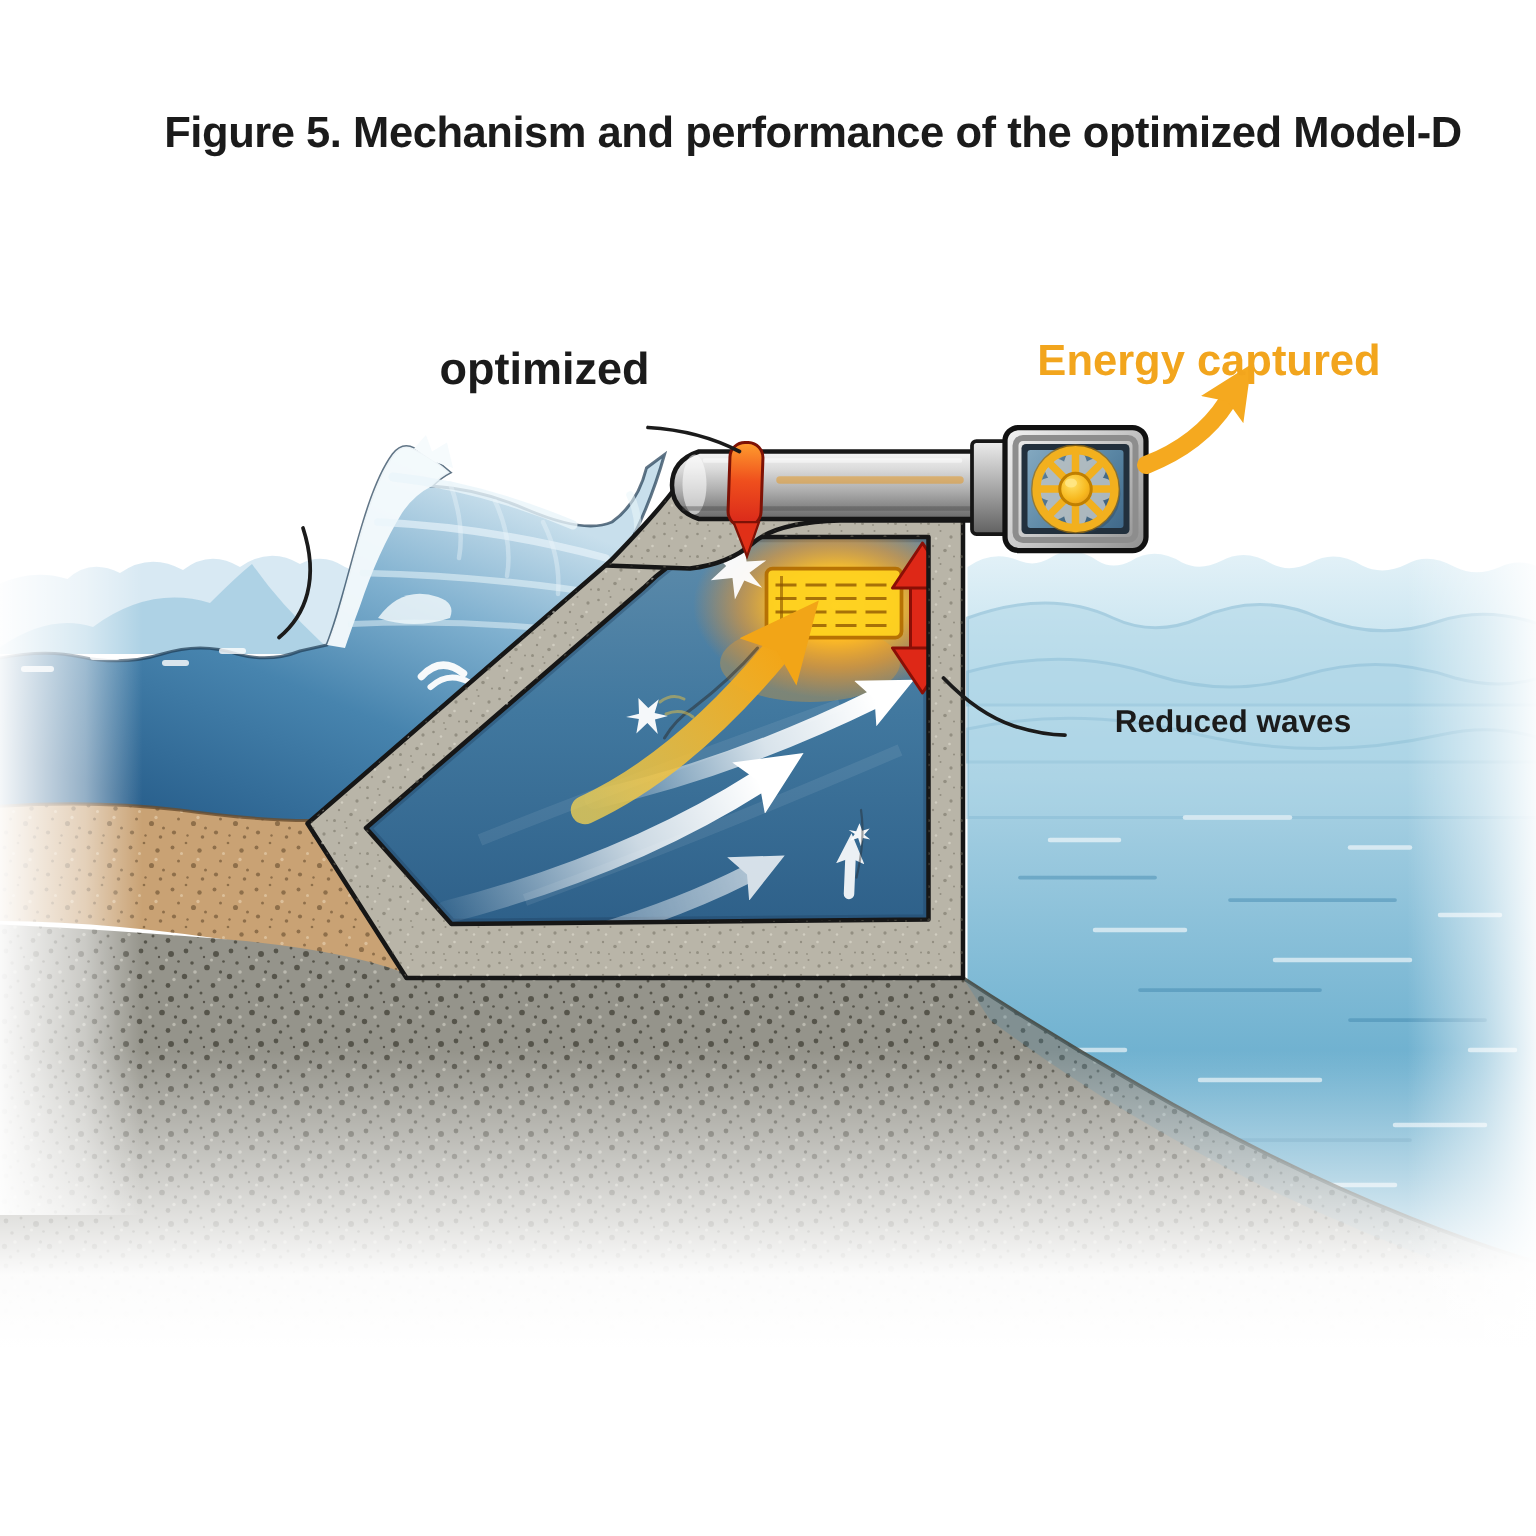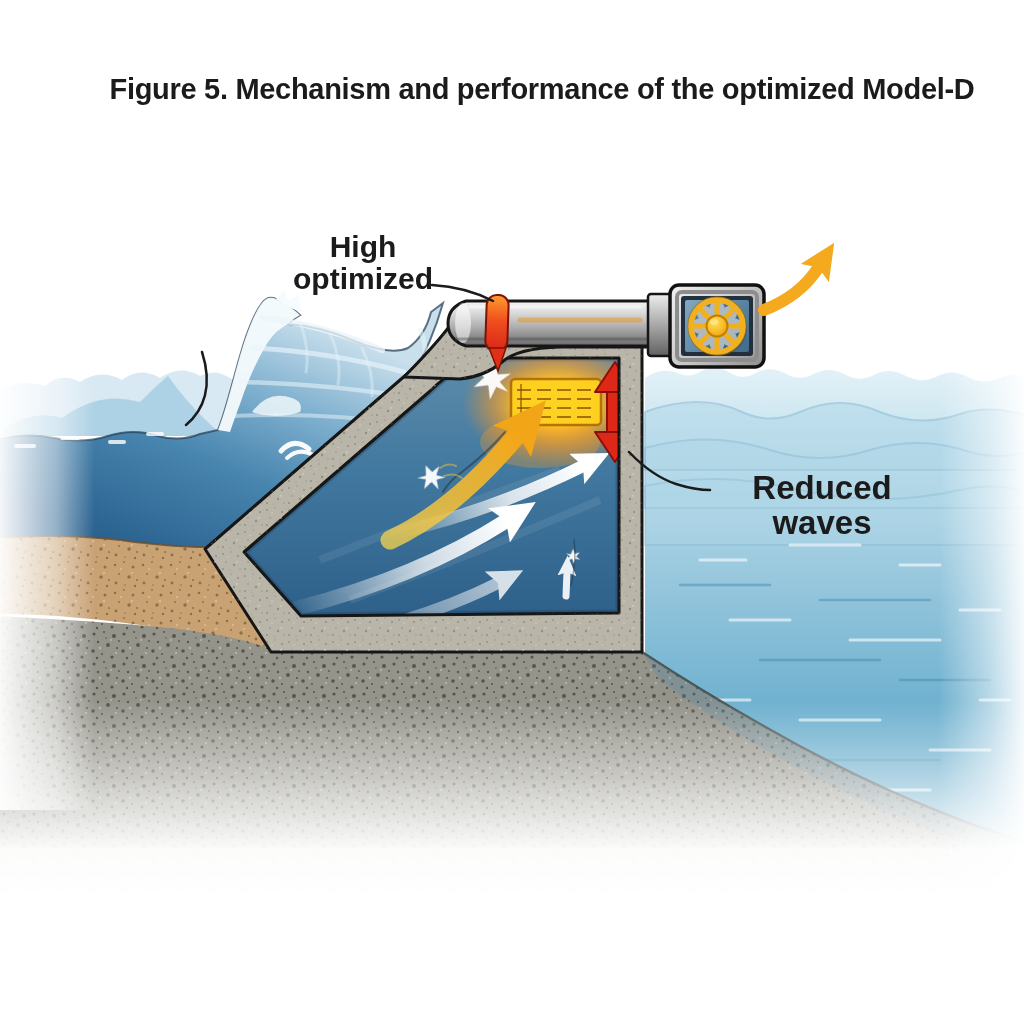--- a/index.html
+++ b/index.html
@@ -5,21 +5,21 @@
   html,body{margin:0;padding:0;background:#fff;}
   #stage{position:relative;width:1024px;height:1024px;overflow:hidden;background:#fff;
          font-family:"Liberation Sans",sans-serif;}
   #scene{position:absolute;inset:0;}
   .lbl{position:absolute;color:var(--ink,#1b1b1b);text-align:center;line-height:1.05;
        font-family:"Liberation Sans",sans-serif;}
   #title{top:74px;left:70px;right:10px;font-size:29px;font-weight:700;letter-spacing:-.3px;}
   #lbl-geometry{top:275px;left:53px;width:200px;font-size:30px;font-weight:600;}
   #lbl-pressure{top:231px;left:263px;width:200px;font-size:30px;font-weight:600;}
   #lbl-energy{top:226px;left:690px;width:232px;font-size:29px;font-weight:700;color:var(--accent,#f2a51d);}
-  #lbl-reduced{top:471px;left:706px;width:232px;font-size:33px;font-weight:700;}
+  #lbl-reduced{top:471px;left:706px;width:232px;font-size:21px;font-weight:700;}
   .fConcrete{fill:var(--concrete,#b9b5a8);}
   .fSand{fill:var(--sand,#c9a274);}
   .fGravel{fill:var(--gravel,#95948b);}
   .fRed{fill:var(--red,#de2817);stroke:#8a0f06;stroke-width:2;stroke-linejoin:round;}
   .sYellow{stroke:var(--turbine-yellow,#f2b01e);}
   .leader{stroke:#1b1b1b;stroke-width:2.5;fill:none;stroke-linecap:round;}
 </style>
 </head>
 <body>
 
@@ -376,17 +376,17 @@
     <rect x="0" y="690" width="1024" height="334" fill="url(#gVB)"></rect>
     <rect x="0" y="330" width="95" height="480" fill="url(#gVL)"></rect>
     <rect x="938" y="340" width="86" height="560" fill="url(#gVR)"></rect>
   </g>
 </svg>
 
 <div class="lbl" id="title">Figure 5. Mechanism and performance of the optimized Model-D</div>
 <div class="lbl" id="lbl-geometry">
 </div>
 <div class="lbl" id="lbl-pressure">
-  <div>High</div>
   <div>optimized</div>
 </div>
+<div class="lbl" id="lbl-energy">Energy captured</div>
 <div class="lbl" id="lbl-reduced">Reduced waves</div>
 </div>
 
 </body></html>

